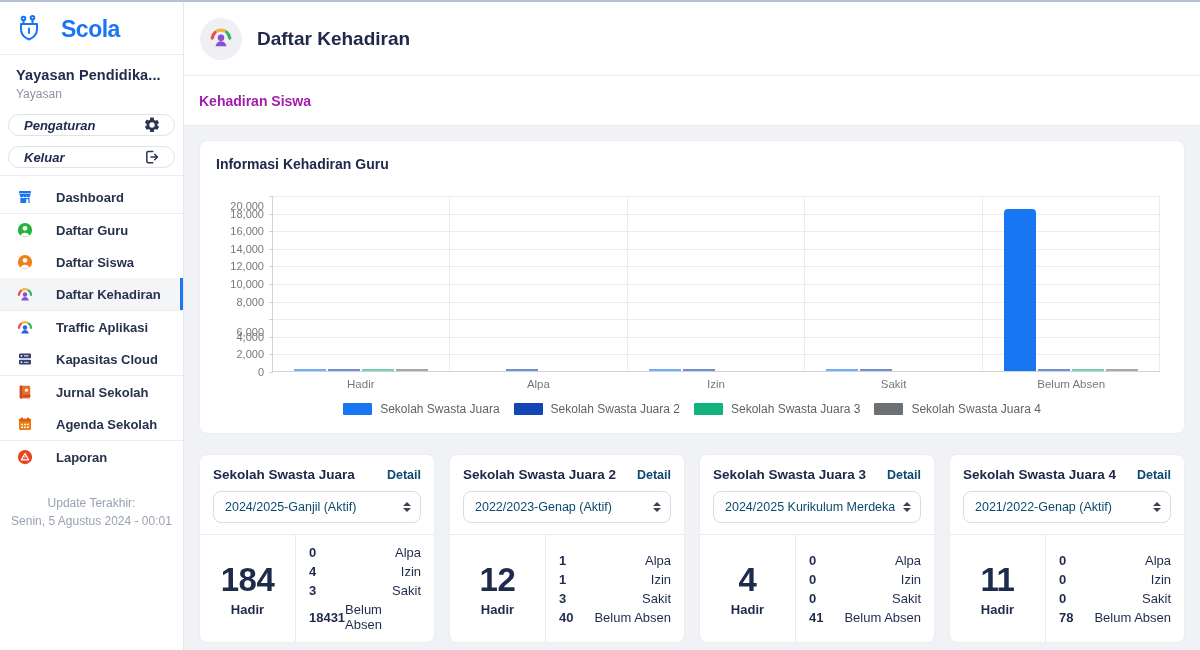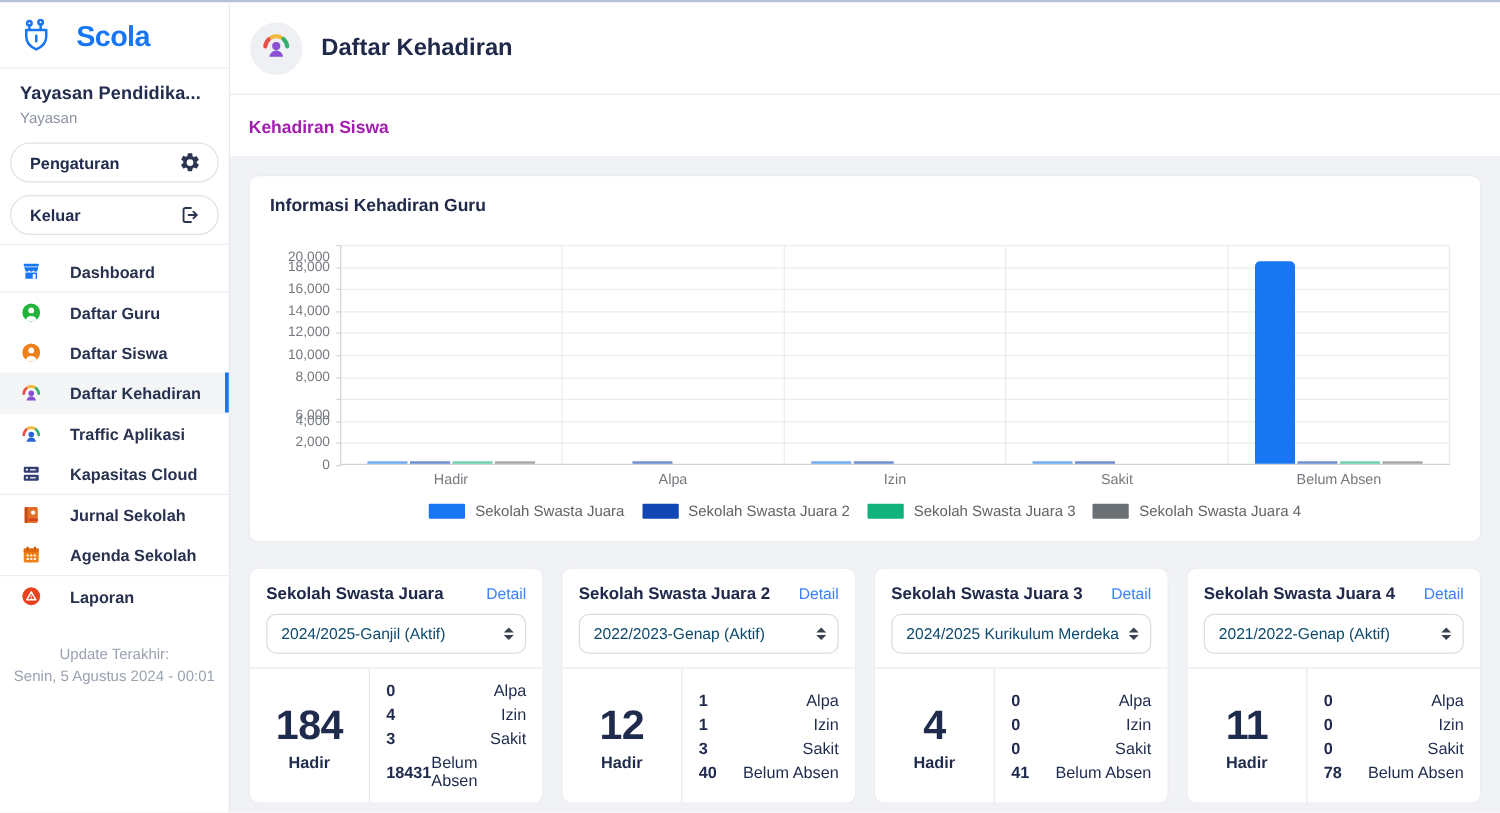--- a/index.html
+++ b/index.html
@@ -9,21 +9,21 @@
 
   
   .sidebar { width: 184px; min-width: 184px; background: #fff; border-right: 1px solid #e7e9ee; display: flex; flex-direction: column; }
   .logo-block { padding: 13px 16px 11px; }
   .logo { display: flex; align-items: center; gap: 19px; }
   .logo-text { font-size: 23px; font-weight: bold; color: #1876f2; letter-spacing: -0.5px; }
   .sep { border-top: 1px solid #ebedf1; }
   .org-block { padding: 12px 16px 10px; }
   .org-name { font-size: 14.5px; font-weight: bold; color: #222c4e; letter-spacing: .1px; }
   .org-type { font-size: 12px; color: #8b93a3; margin-top: 4px; }
-  .pill { margin: 3px 8px 7px; height: 32px; border: 1px solid #dfe3ea; border-radius: 17px; display: flex; align-items: center; justify-content: space-between; padding: 0 13px 0 15px; cursor: pointer; background: #fff; }
+  .pill { margin: 3px 8px 7px; height: 22px; border: 1px solid #dfe3ea; border-radius: 17px; display: flex; align-items: center; justify-content: space-between; padding: 0 13px 0 15px; cursor: pointer; background: #fff; font-style: italic; }
   .pill-label { font-size: 13px; font-weight: bold; color: #222c4e; }
   .menu { padding: 5px 0; }
   .menu-item { display: flex; align-items: center; gap: 22px; padding: 7px 16px; cursor: pointer; position: relative; }
   .menu-item .label { font-size: 13px; font-weight: bold; color: #28324f; }
   .menu-item.active { background: #f3f5f7; }
   .menu-item.active::after { content: ""; position: absolute; right: 0; top: 0; bottom: 0; width: 3px; background: #1876f2; }
   .update-block { text-align: center; padding: 16px 10px; }
   .update-line { font-size: 12px; color: #9aa2b1; line-height: 18px; }
   .icon16 { width: 18px; height: 18px; display: inline-flex; flex: none; }
 
@@ -55,21 +55,21 @@
   .legend-item { display: flex; align-items: center; gap: 8px; }
   .legend-swatch { width: 29px; height: 12px; border-radius: 1px; }
   .legend-label { font-size: 12px; color: #5f6368; }
 
   
   .cards-row { display: flex; gap: 14px; }
   .school-card { flex: 1; background: #fff; border: 1px solid #ecedf1; border-radius: 8px; overflow: hidden; display: flex; flex-direction: column; }
   .card-head { padding: 12px 13px 11px; }
   .card-title-row { display: flex; align-items: center; justify-content: space-between; }
   .card-title { font-size: 13.5px; font-weight: bold; color: #20294a; }
-  .detail-link { font-size: 12.5px; font-weight: normal; color: #3b82f6; cursor: pointer; }
+  .detail-link { font-size: 12.5px; font-weight: bold; color: #0c4a6e; cursor: pointer; }
   .period-select { margin-top: 9px; height: 32px; border: 1px solid #d9dde3; border-radius: 8px; display: flex; align-items: center; justify-content: space-between; padding: 0 9px 0 11px; cursor: pointer; background: #fff; }
   .period-text { font-size: 12.5px; color: #0c4a6e; white-space: nowrap; overflow: hidden; }
   .updown { display: flex; flex-direction: column; gap: 2px; flex: none; margin-left: 4px; }
   .updown i { display: block; width: 0; height: 0; border-left: 4px solid transparent; border-right: 4px solid transparent; }
   .updown .up { border-bottom: 4px solid #3a4252; }
   .updown .down { border-top: 4px solid #3a4252; }
   .card-body { border-top: 1px solid #e8eaee; flex: 1; display: flex; }
   .hadir-box { width: 41%; border-right: 1px solid #e8eaee; display: flex; flex-direction: column; align-items: center; justify-content: center; padding: 8px 4px; }
   .hadir-num { font-size: 33px; font-weight: bold; color: #1f2b4d; letter-spacing: -0.5px; }
   .hadir-label { font-size: 13px; font-weight: bold; color: #1f2b4d; margin-top: 3px; }

